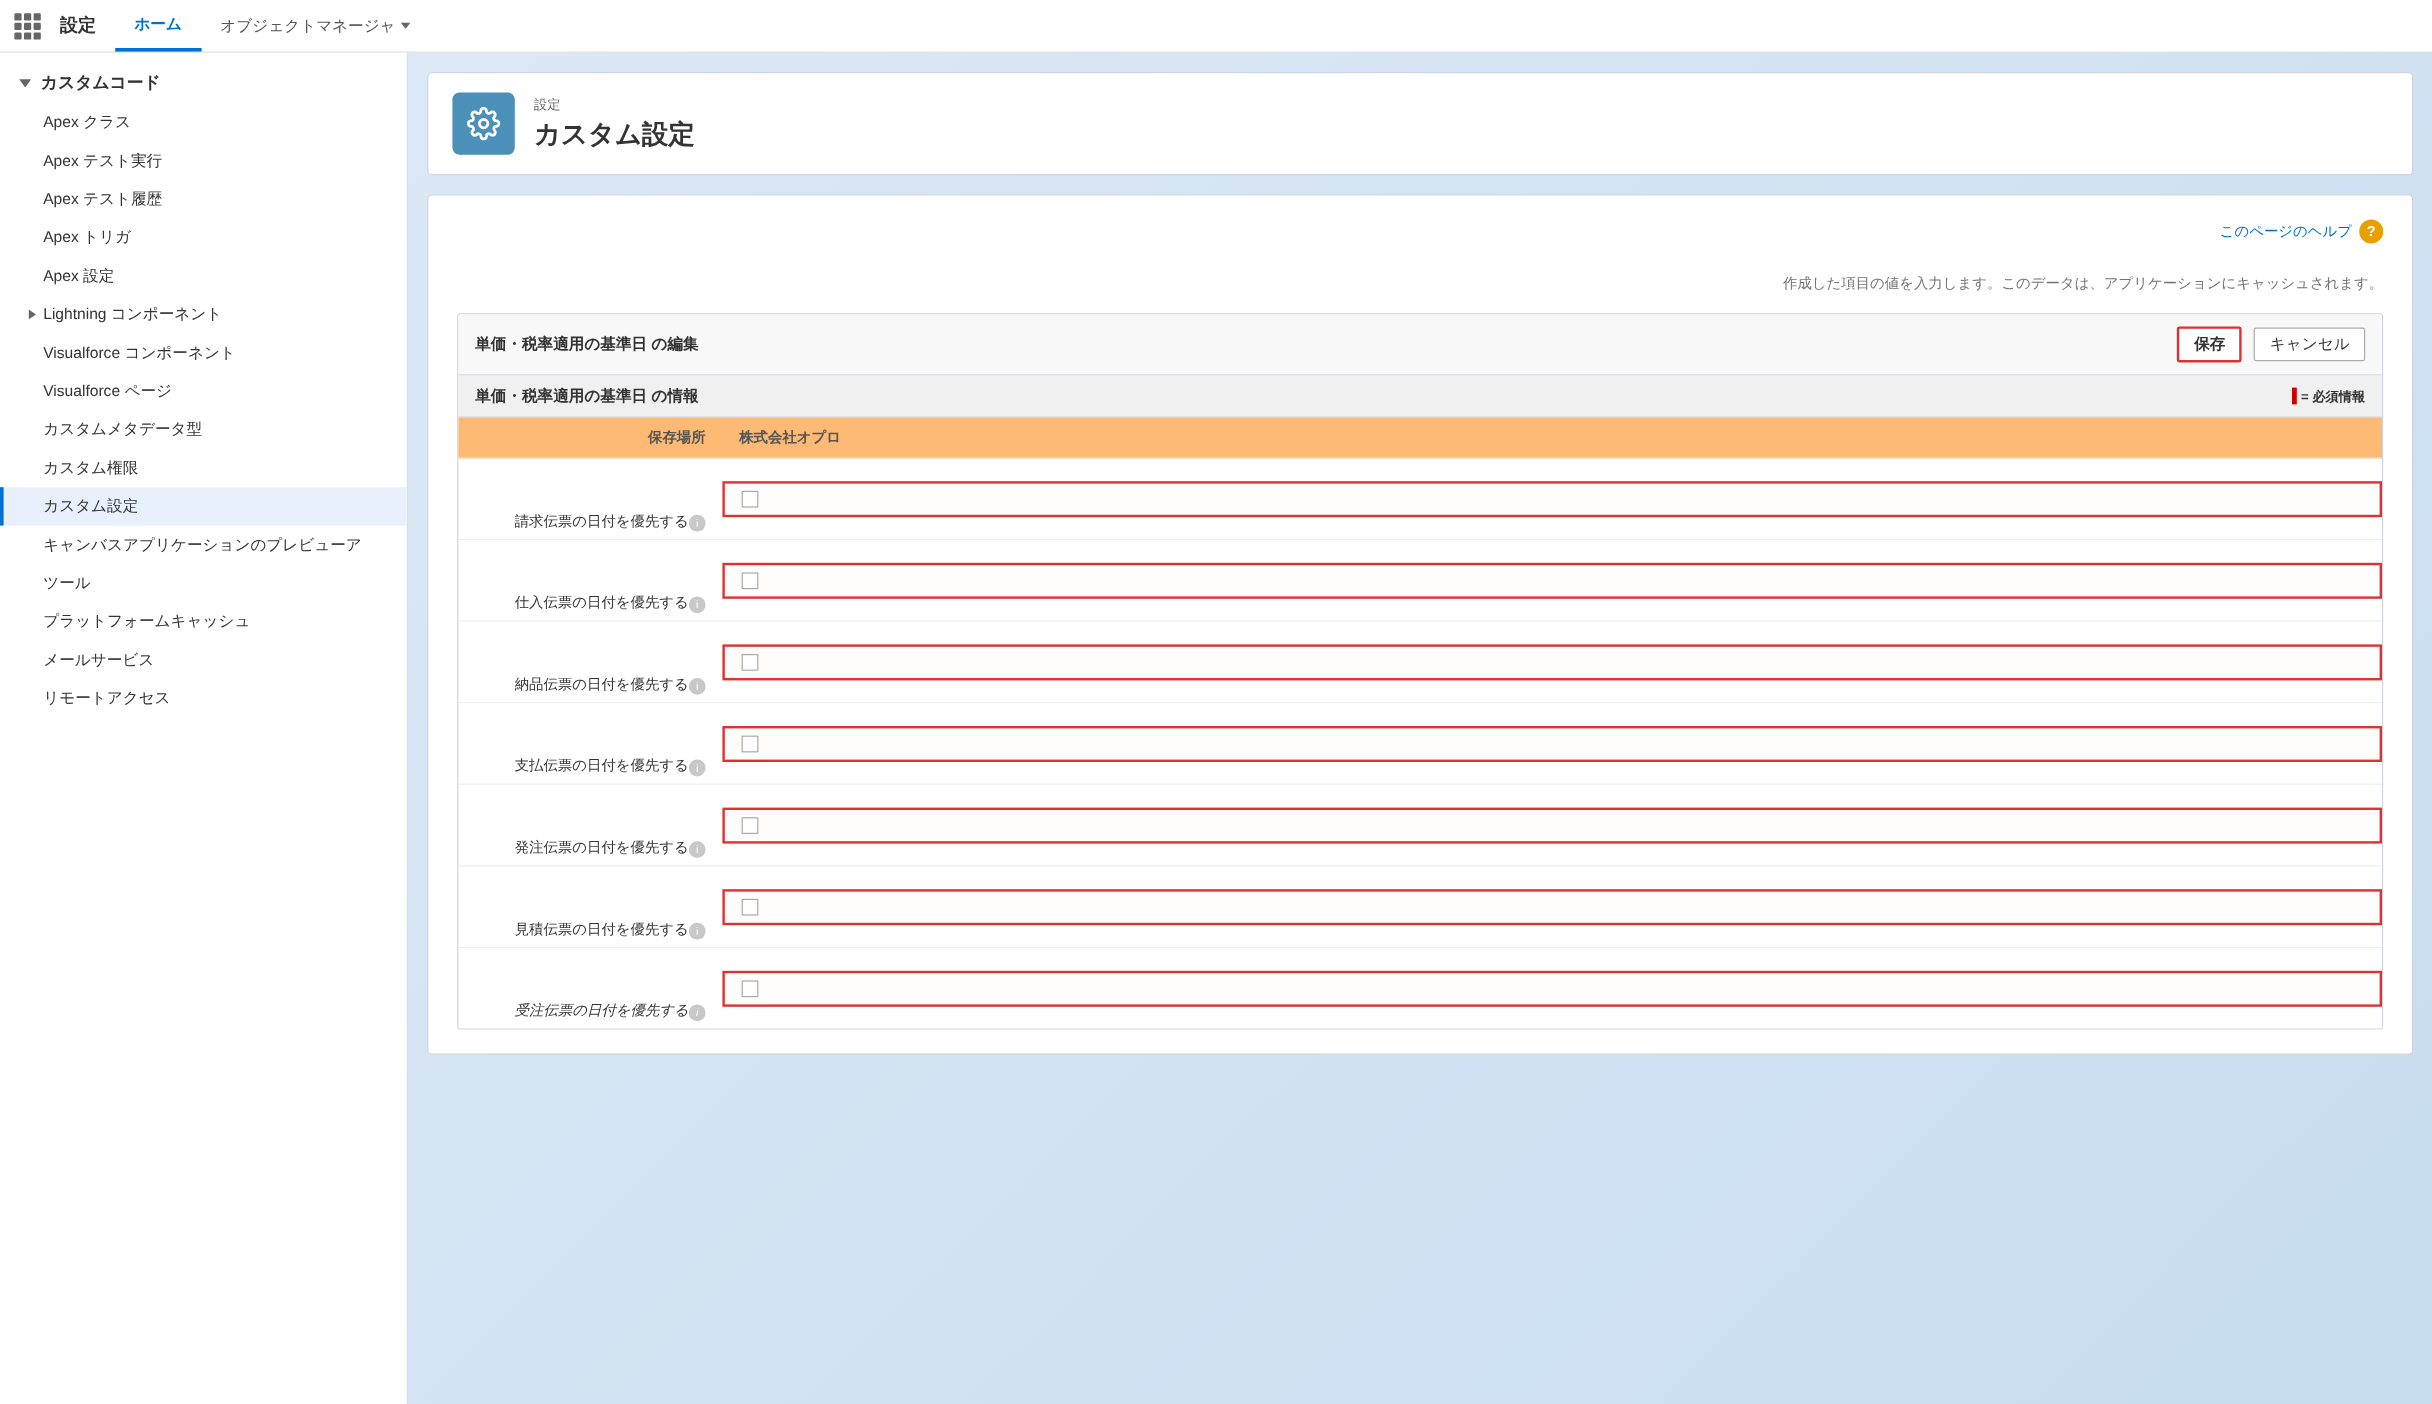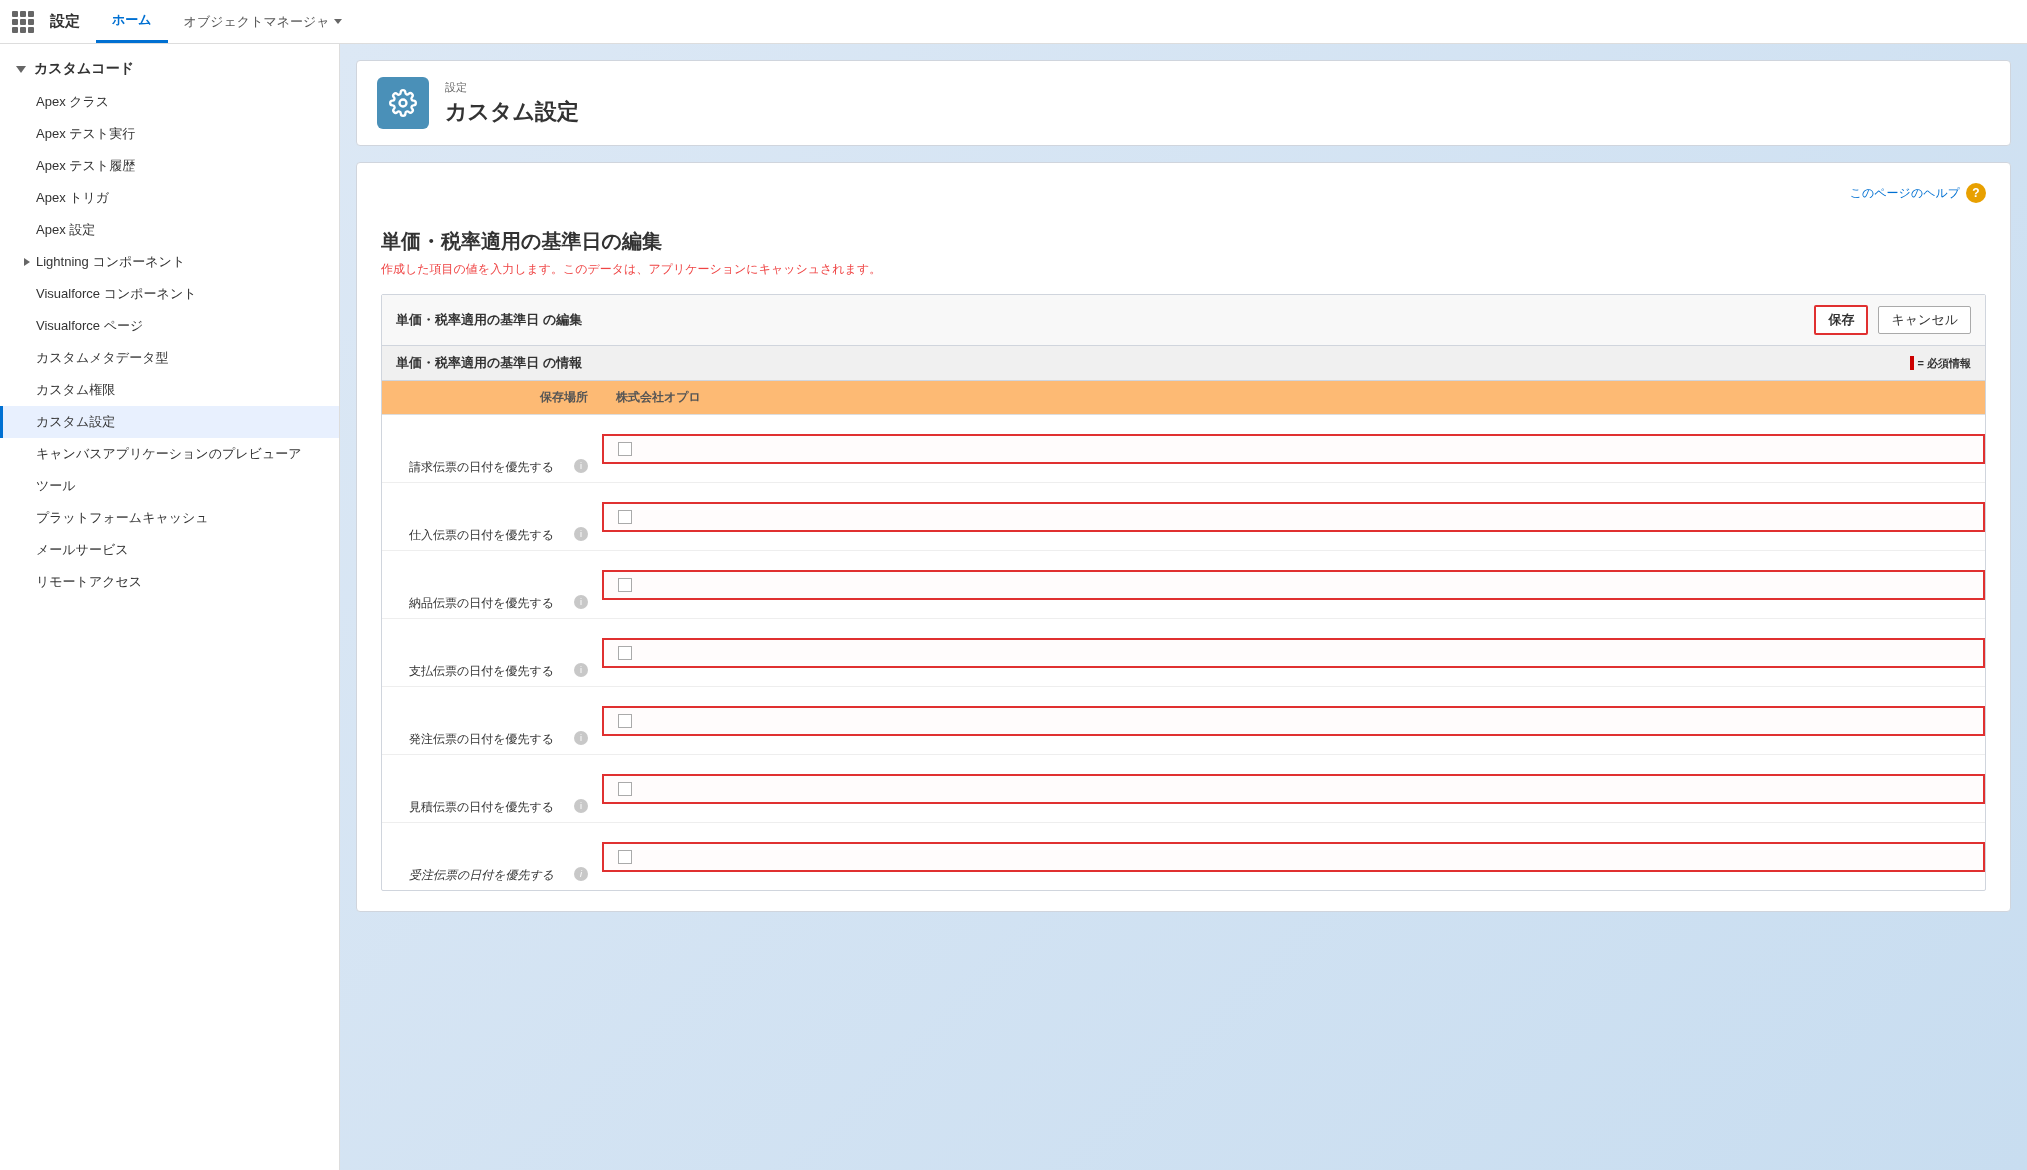--- a/index.html
+++ b/index.html
@@ -197,22 +197,23 @@
       padding: 20px 24px;
     }
     .form-card-title {
       font-size: 20px;
       font-weight: 600;
       color: #333;
       margin-bottom: 6px;
     }
     .form-card-desc {
       font-size: 12px;
-      color: #ef4444;
+      color: #737373;
       margin-bottom: 16px;
+      text-align: right;
     }
 
     
     .form-section {
       border: 1px solid #d0d5dd;
       border-radius: 2px;
     }
     .form-section-header {
       display: flex;
       align-items: center;
@@ -312,23 +313,23 @@
       border-bottom: none;
       font-style: italic;
     }
     .form-row-label {
       width: 220px;
       padding: 6px 14px;
       font-size: 12px;
       color: #333;
       text-align: right;
       display: flex;
-      align-items: flex-start;
+      align-items: flex-end;
       justify-content: flex-end;
-      gap: 20px;
+      gap: 0;
       margin-top: 38px;
     }
     .form-row-label .info-icon {
       display: inline-flex;
       align-items: center;
       justify-content: center;
       width: 14px;
       height: 14px;
       background: #c8c8c8;
       border-radius: 50%;
@@ -457,21 +458,20 @@
         <div class="page-header-subtitle">設定</div>
         <div class="page-header-title">カスタム設定</div>
       </div>
     </div>
 
     <div class="form-card">
       <div class="page-help-row">
         <a class="help-link">このページのヘルプ</a>
         <span class="help-btn">?</span>
       </div>
-      <div class="form-card-title">単価・税率適用の基準日の編集</div>
       <div class="form-card-desc">作成した項目の値を入力します。このデータは、アプリケーションにキャッシュされます。</div>
 
       <div class="form-section">
 
         <div class="form-section-header">
           <div class="form-section-header-left">
             <span class="form-section-title">単価・税率適用の基準日 の編集</span>
           </div>
           <div style="display:flex;align-items:center;gap:4px;">
             <button class="btn-save">保存</button>

